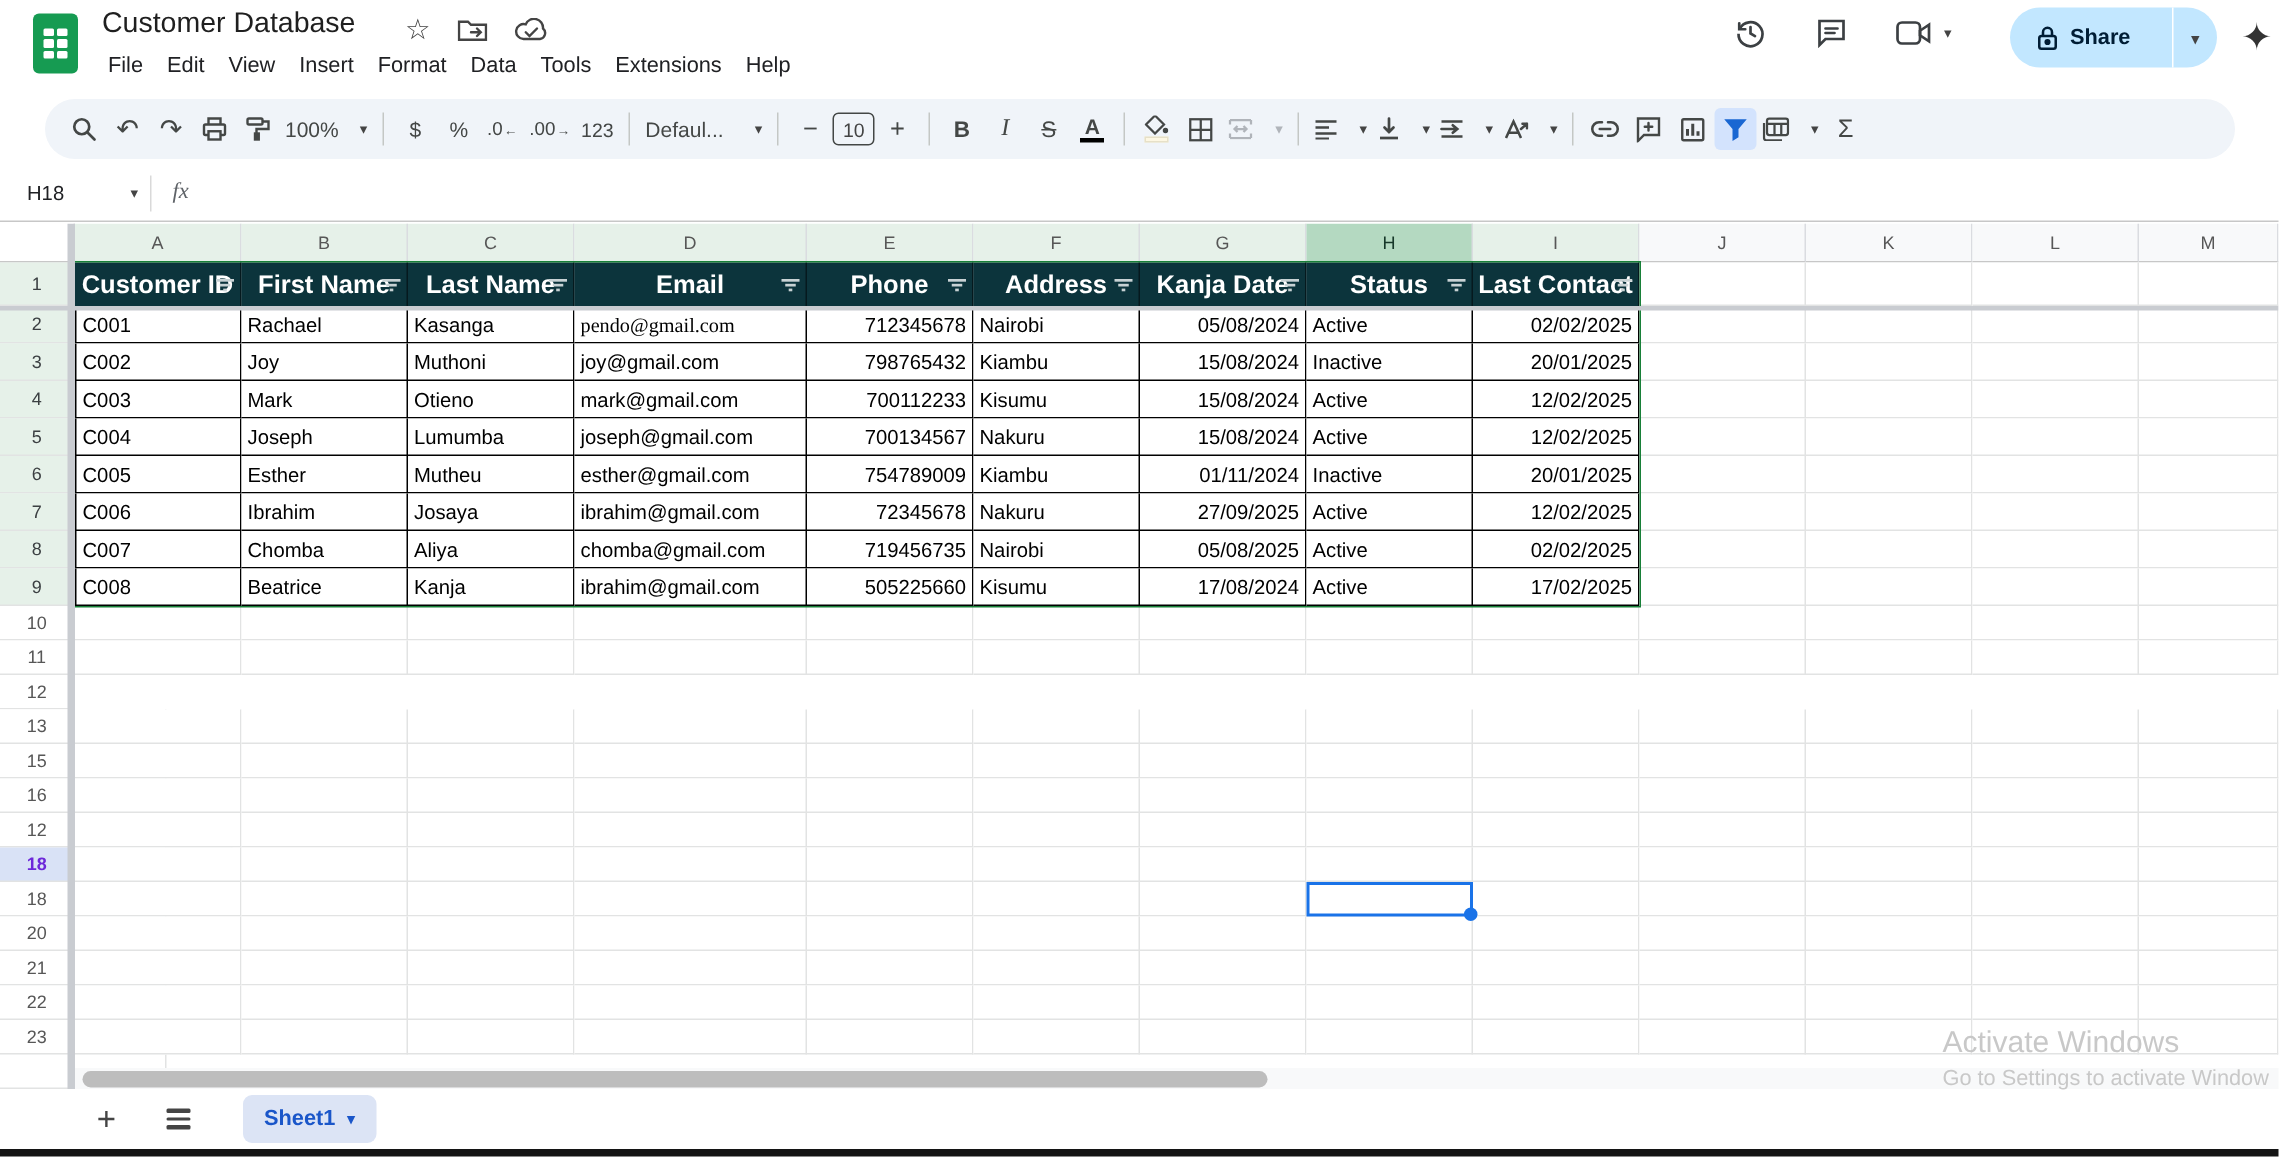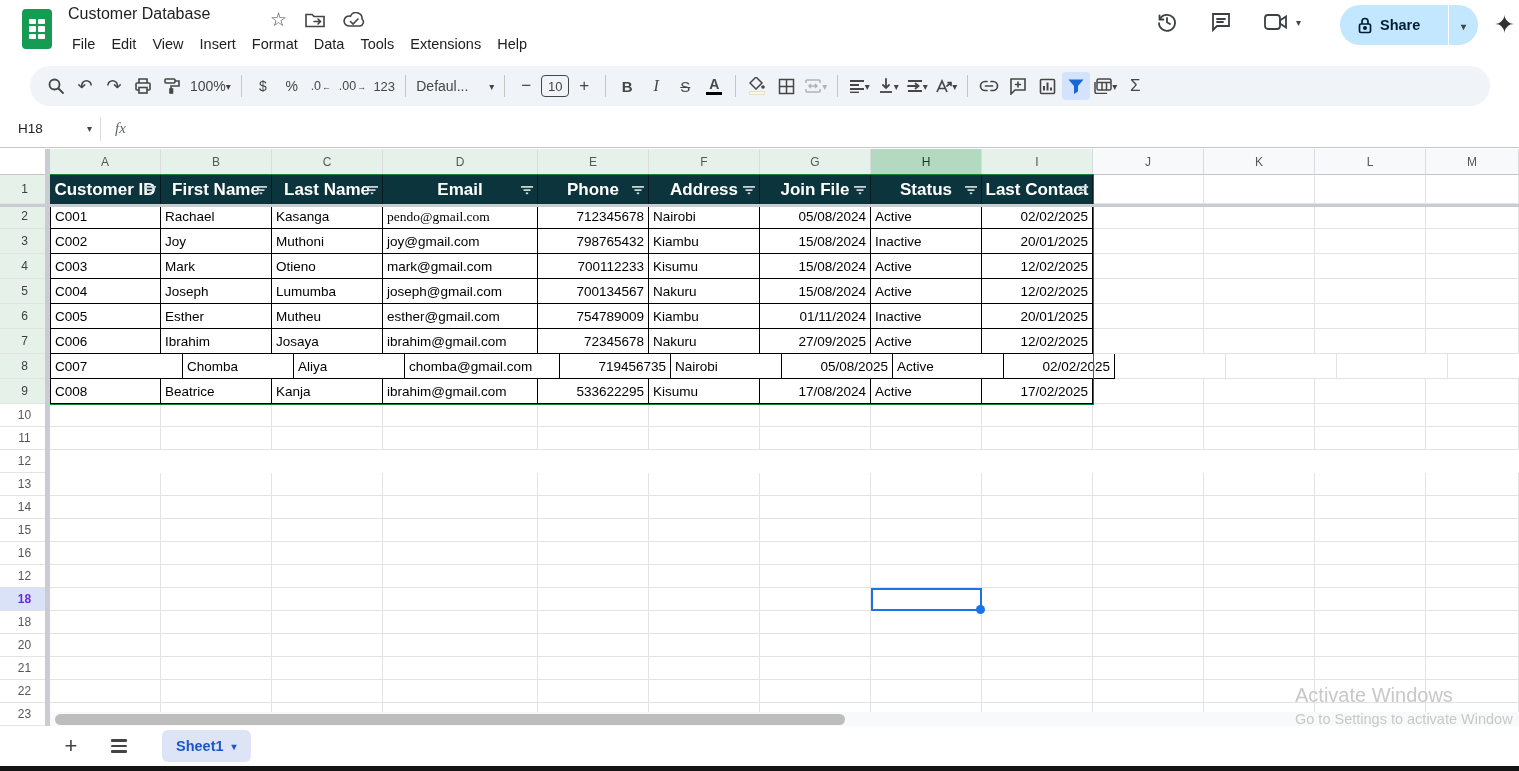--- a/index.html
+++ b/index.html
@@ -8,38 +8,38 @@
   .abs { position:absolute; }
   svg { display:block; }
 
   
   #titlebar { position:absolute; left:0; top:0; width:1519px; height:62px; background:#fff; }
   #logo { position:absolute; left:22px; top:9px; width:30px; height:40px; background:#169b52; border-radius:4px;
     display:flex; align-items:center; justify-content:center; }
   #logo .grid { width:16px; height:20px; display:grid; grid-template-columns:1fr 1fr; grid-template-rows:1fr 1fr 1fr;
     gap:2px; background:transparent; }
   #logo .grid span { background:#fff; border-radius:1px; }
-  #doc-title { position:absolute; left:68px; top:5px; font-size:16px; color:#1f1f1f; }
+  #doc-title { position:absolute; left:68px; top:5px; font-size:19px; color:#1f1f1f; }
   .title-icons { position:absolute; left:270px; top:8px; display:flex; gap:18px; align-items:center; color:#444; }
   #menubar { position:absolute; left:64px; top:32px; display:flex; }
   #menubar .menu { font-size:14.5px; color:#202124; padding:4px 8px; border-radius:4px; cursor:pointer; }
   .tr-icons { position:absolute; top:10px; display:flex; align-items:center; color:#3c4043; }
   #share-btn { position:absolute; left:1340px; top:5px; width:138px; height:40px; background:#c2e7ff; border-radius:20px;
     display:flex; align-items:center; color:#001d35; font-size:14.5px; font-weight:bold; }
   #share-btn .main { display:flex; align-items:center; gap:8px; padding:0 12px 0 18px; flex:1; }
   #share-btn .sep { width:1px; height:40px; background:#ffffff; }
   #share-btn .caret-zone { padding:0 12px; }
   .caret { font-size:10px; color:#444; }
 
   
   #toolbar { position:absolute; left:30px; top:66px; width:1460px; height:40px; background:#f0f4f9; border-radius:20px;
     display:flex; align-items:center; padding:0 12px; gap:1px; }
   .tbtn { min-width:28px; height:28px; border-radius:4px; display:flex; align-items:center; justify-content:center;
     color:#444746; font-size:14px; cursor:pointer; padding:0 3px; }
-  .tbtn.wide { gap:0;align-items:center; }
+  .tbtn.wide { gap:14px;align-items:center; }
   .tdiv { width:1px; height:22px; background:#c4c7c5; margin:0 6px; }
   .fsize-box { width:28px; height:22px; border:1px solid #444746; border-radius:4px; display:flex; align-items:center;
     justify-content:center; font-size:13px; color:#444; }
   .bold-g { font-weight:bold; font-size:15px; }
   .ital-g { font-style:italic; font-family:"Liberation Serif", serif; font-size:16px; }
   .strike-g { text-decoration:line-through; font-size:15px; }
   .ucolor { display:flex; flex-direction:column; align-items:center; line-height:1; }
   .ucolor .bar { width:16px; height:3.5px; margin-top:1px; }
   .filter-active { background:#d3e3fd; }
   .muted { color:#9aa0a6; }
@@ -413,21 +413,21 @@
         <span class="txt">Address</span>
         <span class="funnel">
           <svg width="14" height="10" viewBox="0 0 14 10">
             <rect x="1" y="1" width="12" height="1.8" fill="#c8d2d4"></rect>
             <rect x="3.5" y="4.2" width="7" height="1.8" fill="#c8d2d4"></rect>
             <rect x="5.8" y="7.4" width="2.4" height="1.8" fill="#c8d2d4"></rect>
           </svg>
         </span>
       </div>
       <div class="gc thead" style="width: 111px; height: 29px;">
-        <span class="txt">Join File</span>
+        <span class="txt">Kanja Date</span>
         <span class="funnel">
           <svg width="14" height="10" viewBox="0 0 14 10">
             <rect x="1" y="1" width="12" height="1.8" fill="#c8d2d4"></rect>
             <rect x="3.5" y="4.2" width="7" height="1.8" fill="#c8d2d4"></rect>
             <rect x="5.8" y="7.4" width="2.4" height="1.8" fill="#c8d2d4"></rect>
           </svg>
         </span>
       </div>
       <div class="gc thead" style="width: 111px; height: 29px;">
         <span class="txt">Status</span>
@@ -545,41 +545,41 @@
       <div class="gc cell tdata ar" style="width: 111px; height: 25px;">27/09/2025</div>
       <div class="gc cell tdata al" style="width: 111px; height: 25px;">Active</div>
       <div class="gc cell tdata ar" style="width: 111px; height: 25px;">12/02/2025</div>
       <div class="gc cell" style="width: 111px; height: 25px;"></div>
       <div class="gc cell" style="width: 111px; height: 25px;"></div>
       <div class="gc cell" style="width: 111px; height: 25px;"></div>
       <div class="gc cell" style="width: 93px; height: 25px;"></div>
     </div>
     <div class="g-row" style="height: 25px;">
       <div class="gc rowhead mint" style="width: 50px; height: 25px;">8</div>
-      <div class="gc cell tdata al first" style="width: 133px; height: 25px;">C007</div>
+      <div class="gc cell tdata al first" style="width: 111px; height: 25px;">C007</div>
       <div class="gc cell tdata al" style="width: 111px; height: 25px;">Chomba</div>
       <div class="gc cell tdata al" style="width: 111px; height: 25px;">Aliya</div>
       <div class="gc cell tdata al" style="width: 155px; height: 25px;">chomba@gmail.com</div>
       <div class="gc cell tdata ar" style="width: 111px; height: 25px;">719456735</div>
       <div class="gc cell tdata al" style="width: 111px; height: 25px;">Nairobi</div>
       <div class="gc cell tdata ar" style="width: 111px; height: 25px;">05/08/2025</div>
       <div class="gc cell tdata al" style="width: 111px; height: 25px;">Active</div>
       <div class="gc cell tdata ar" style="width: 111px; height: 25px;">02/02/2025</div>
       <div class="gc cell" style="width: 111px; height: 25px;"></div>
       <div class="gc cell" style="width: 111px; height: 25px;"></div>
       <div class="gc cell" style="width: 111px; height: 25px;"></div>
       <div class="gc cell" style="width: 93px; height: 25px;"></div>
     </div>
     <div class="g-row" style="height: 25px;">
       <div class="gc rowhead mint" style="width: 50px; height: 25px;">9</div>
       <div class="gc cell tdata al first" style="width: 111px; height: 25px;">C008</div>
       <div class="gc cell tdata al" style="width: 111px; height: 25px;">Beatrice</div>
       <div class="gc cell tdata al" style="width: 111px; height: 25px;">Kanja</div>
       <div class="gc cell tdata al" style="width: 155px; height: 25px;">ibrahim@gmail.com</div>
-      <div class="gc cell tdata ar" style="width: 111px; height: 25px;">533622295</div>
+      <div class="gc cell tdata ar" style="width: 111px; height: 25px;">505225660</div>
       <div class="gc cell tdata al" style="width: 111px; height: 25px;">Kisumu</div>
       <div class="gc cell tdata ar" style="width: 111px; height: 25px;">17/08/2024</div>
       <div class="gc cell tdata al" style="width: 111px; height: 25px;">Active</div>
       <div class="gc cell tdata ar" style="width: 111px; height: 25px;">17/02/2025</div>
       <div class="gc cell" style="width: 111px; height: 25px;"></div>
       <div class="gc cell" style="width: 111px; height: 25px;"></div>
       <div class="gc cell" style="width: 111px; height: 25px;"></div>
       <div class="gc cell" style="width: 93px; height: 25px;"></div>
     </div>
     <div class="g-row" style="height: 23px;">
@@ -625,36 +625,20 @@
       <div class="gc cell" style="width: 111px; height: 23px;"></div>
       <div class="gc cell" style="width: 111px; height: 23px;"></div>
       <div class="gc cell" style="width: 111px; height: 23px;"></div>
       <div class="gc cell" style="width: 111px; height: 23px;"></div>
       <div class="gc cell" style="width: 111px; height: 23px;"></div>
       <div class="gc cell" style="width: 111px; height: 23px;"></div>
       <div class="gc cell" style="width: 93px; height: 23px;"></div>
     </div>
     <div class="g-row" style="height: 23px;">
       <div class="gc rowhead" style="width: 50px; height: 23px;">13</div>
-      <div class="gc cell" style="width: 111px; height: 23px;"></div>
-      <div class="gc cell" style="width: 111px; height: 23px;"></div>
-      <div class="gc cell" style="width: 111px; height: 23px;"></div>
-      <div class="gc cell" style="width: 155px; height: 23px;"></div>
-      <div class="gc cell" style="width: 111px; height: 23px;"></div>
-      <div class="gc cell" style="width: 111px; height: 23px;"></div>
-      <div class="gc cell" style="width: 111px; height: 23px;"></div>
-      <div class="gc cell" style="width: 111px; height: 23px;"></div>
-      <div class="gc cell" style="width: 111px; height: 23px;"></div>
-      <div class="gc cell" style="width: 111px; height: 23px;"></div>
-      <div class="gc cell" style="width: 111px; height: 23px;"></div>
-      <div class="gc cell" style="width: 111px; height: 23px;"></div>
-      <div class="gc cell" style="width: 93px; height: 23px;"></div>
-    </div>
-    <div class="g-row" style="height: 23px;">
-      <div class="gc rowhead" style="width: 50px; height: 23px;">14</div>
       <div class="gc cell" style="width: 111px; height: 23px;"></div>
       <div class="gc cell" style="width: 111px; height: 23px;"></div>
       <div class="gc cell" style="width: 111px; height: 23px;"></div>
       <div class="gc cell" style="width: 155px; height: 23px;"></div>
       <div class="gc cell" style="width: 111px; height: 23px;"></div>
       <div class="gc cell" style="width: 111px; height: 23px;"></div>
       <div class="gc cell" style="width: 111px; height: 23px;"></div>
       <div class="gc cell" style="width: 111px; height: 23px;"></div>
       <div class="gc cell" style="width: 111px; height: 23px;"></div>
       <div class="gc cell" style="width: 111px; height: 23px;"></div>

